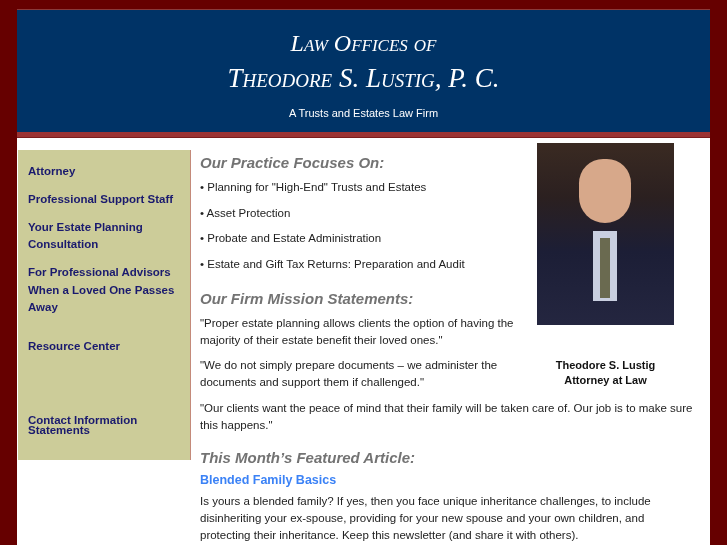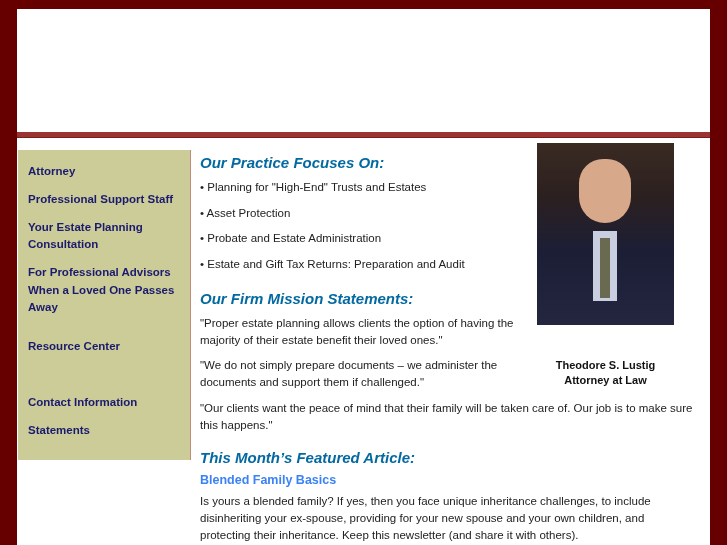--- a/index.html
+++ b/index.html
@@ -6,42 +6,47 @@
   body { width:727px; height:545px; overflow:hidden; background:#660000; font-family:"Liberation Sans", sans-serif; position:relative; }
   .frame { position:absolute; left:17px; top:9px; width:693px; height:540px; background:#ffffff; }
   .header { position:absolute; left:0; top:0; width:693px; height:123px; background:#003366; border-top:1px solid #8a3a3a; text-align:center; color:#fff; }
   .title1 { position:absolute; left:0; right:0; top:20px; font-family:"Liberation Serif", serif; font-size:24px; font-style:italic; font-variant:small-caps; }
   .title2 { position:absolute; left:0; right:0; top:53px; font-family:"Liberation Serif", serif; font-size:27px; font-style:italic; font-variant:small-caps; }
   .tagline { position:absolute; left:0; right:0; top:97px; font-size:11px; }
   .band { position:absolute; left:0; top:123px; width:693px; height:5px; background:#9b3333; border-bottom:1px solid #7a1d1d; }
   .sidebar { position:absolute; left:1px; top:129px; width:172px; height:310px; background:#cccc99; border-right:1px solid #c48a7a;margin-top:12px; }
   .nav-item { position:absolute; left:10px; width:160px; font-size:11.5px; font-weight:bold; color:#1a1a6e; line-height:17px; cursor:pointer; }
   .content { position:absolute; left:183px; top:129px; width:510px; }
-  h2 { position:absolute; margin:0; font-size:15px; font-style:italic; font-weight:bold; color:#0369a1; }
+  h2 { position:absolute; margin:0; font-size:15px; font-style:italic; font-weight:bold; color:#737373; }
   .p { position:absolute; font-size:11.5px; color:#222; line-height:17px; }
   .photo-box { position:absolute; left:537px; top:143px; width:137px; height:182px; background:linear-gradient(180deg,#3a2a22 0%,#2b2020 30%,#1c1e36 60%,#242640 100%); }
   .face { position:absolute; left:42px; top:16px; width:52px; height:64px; border-radius:26px 26px 28px 28px; background:#d7a88a; }
   .shirt { position:absolute; left:56px; top:88px; width:24px; height:70px; background:#c9cfe0; }
   .tie { position:absolute; left:63px; top:95px; width:10px; height:60px; background:#6a6a50; }
   .caption { position:absolute; left:537px; top:334px; width:137px; text-align:center; font-size:11px; font-weight:bold; color:#111; line-height:15px;margin-top:24px; }
 </style>
 </head>
 <body>
 
 <div class="frame">
+  <div class="header">
+    <div class="title1">Law Offices of</div>
+    <div class="title2">Theodore S. Lustig, P. C.</div>
+    <div class="tagline">A Trusts and Estates Law Firm</div>
+  </div>
   <div class="band"></div>
 
   <div class="sidebar">
     <a class="nav-item" style="top:13px">Attorney</a>
     <a class="nav-item" style="top:41px">Professional Support Staff</a>
     <a class="nav-item" style="top:69px">Your Estate Planning Consultation</a>
     <a class="nav-item" style="top:114px">For Professional Advisors</a>
     <a class="nav-item" style="top:132px">When a Loved One Passes Away</a>
     <a class="nav-item" style="top:188px">Resource Center</a>
-    <a class="nav-item" style="top:244px">Contact Information</a>
+    <a class="nav-item" style="top:262px">Contact Information</a>
     <a class="nav-item" style="top:272px">Statements</a>
   </div>
 
   <div class="content">
     <h2 style="top:16px">Our Practice Focuses On:</h2>
     <div class="p" style="top:41px">• Planning for "High-End" Trusts and Estates</div>
     <div class="p" style="top:67px">• Asset Protection</div>
     <div class="p" style="top:92px">• Probate and Estate Administration</div>
     <div class="p" style="top:118px">• Estate and Gift Tax Returns: Preparation and Audit</div>
 

